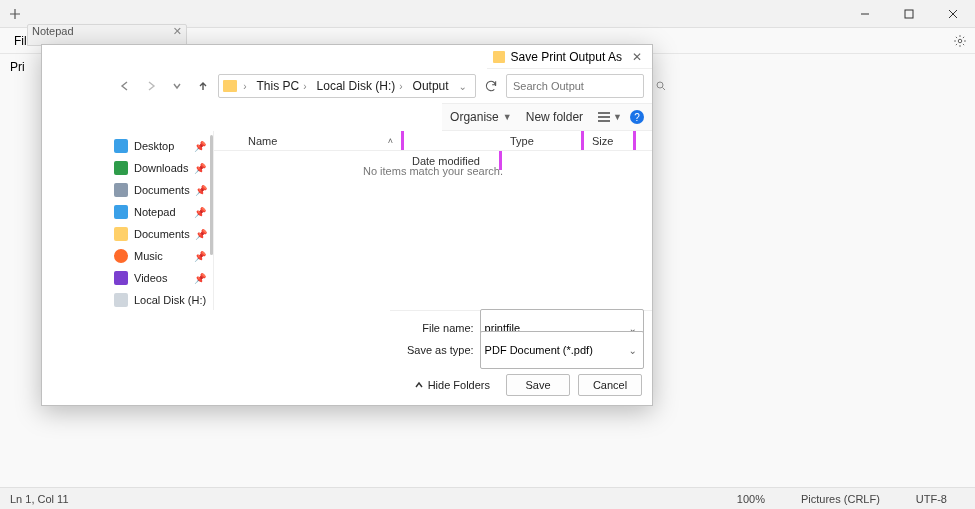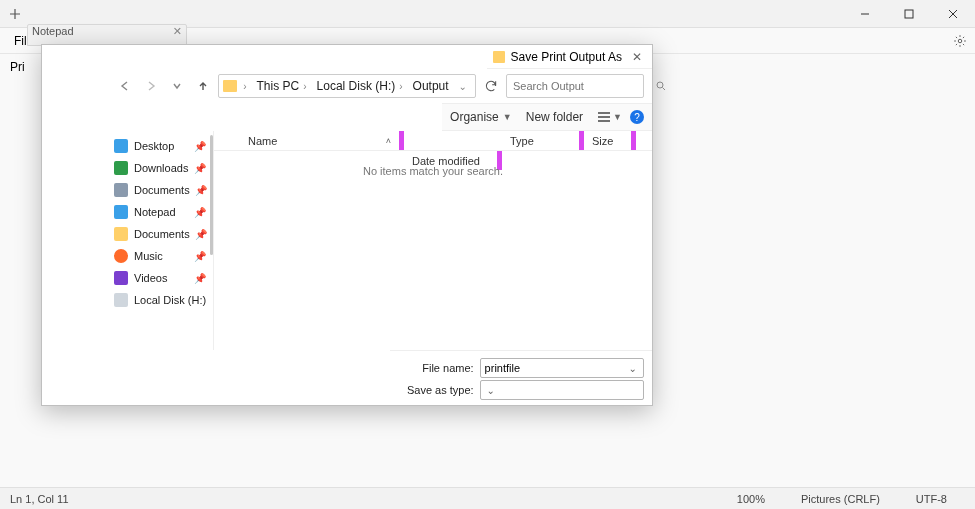--- a/index.html
+++ b/index.html
@@ -65,32 +65,32 @@
 .ic-pic{background:#3aa0e8;}
 .ic-folder{background:#ffd069;}
 .ic-music{background:#ff6a2a;border-radius:50%;}
 .ic-video{background:#7a3fcf;}
 .ic-disk{background:#cfd6dd;}
 .sidebar-track{position:absolute;right:0;top:0;bottom:0;width:4px;}
 .sidebar-thumb{position:absolute;right:0;top:4px;width:3px;height:120px;background:#c6c6c6;border-radius:2px;}
 
 .file-area { flex:1; display:flex; flex-direction:column; }
 .cols { height:20px; border-bottom:1px solid #eee; display:flex; align-items:center; color:#333; font-size:11px; }
-.col{padding:0 8px; border-right:5px solid #d946ef; height:100%; display:flex; align-items:center; gap:4px;}
+.col{padding:0 8px; border-right:3px solid #d946ef; height:100%; display:flex; align-items:center; gap:4px;}
 .col.name{flex:0 0 190px;}
 .col.name .sort{font-size:9px;color:#666;}
 .col.date{flex:0 0 98px;margin-top:40px;}
 .col.type{flex:0 0 82px;}
 .col.size{flex:0 0 52px;}
 .empty{flex:1;display:flex;align-items:flex-start;justify-content:center;padding-top:14px;color:#777;font-size:11px;}
 
 .form-area{border-top:1px solid #eee;padding:6px 8px 4px 8px;}
 .form-row{display:flex;align-items:center;gap:6px;height:22px;}
 .form-row label{width:76px;text-align:right;color:#222;font-size:11px;}
-.form-row .field{flex:1;height:20px;border:1px solid #b5b5b5;border-radius:2px;display:flex;align-items:center;padding:0 4px;background:#fff;}
+.form-row .field{flex:1;height:20px;border:1px solid #b5b5b5;border-radius:2px;display:flex;align-items:center;padding:18px 4px;background:#fff;}
 .form-row input{border:none;outline:none;flex:1;font-size:11px;}
 .form-row .dd{color:#666;font-size:10px;padding:0 2px;}
 
 .dlg-footer{height:40px;display:flex;align-items:center;padding:0 10px;gap:8px;}
 .hide-folders{display:flex;align-items:center;gap:4px;color:#222;font-size:11px;}
 .dlg-footer .sp{flex:1;}
 .btn{min-width:64px;height:22px;border:1px solid #bdbdbd;background:#fdfdfd;border-radius:2px;font-size:11px;display:flex;align-items:center;justify-content:center;color:#222;}
 
 svg{display:block;}
 </style>
@@ -296,18 +296,30 @@
     <div class="form-row">
       <label>File name:</label>
       <div class="field">
         <input value="printfile" style="">
         <span class="dd">⌄</span>
       </div>
     </div>
     <div class="form-row">
       <label>Save as type:</label>
       <div class="field">
+        <span style="flex:1;font-size:11px;">PDF Document (*.pdf)</span>
         <span class="dd">⌄</span>
       </div>
     </div>
   </div>
 
+  <div class="dlg-footer">
+    <span class="hide-folders">
+      <svg width="10" height="10">
+          <path d="M2 7l3-4 3 4" fill="none" stroke="#333" stroke-width="1.4"></path>
+        </svg>
+      <span>Hide Folders</span>
+    </span>
+    <span class="sp"></span>
+    <div class="btn">Save</div>
+    <div class="btn">Cancel</div>
+  </div>
 </div>
 
 </body></html>

